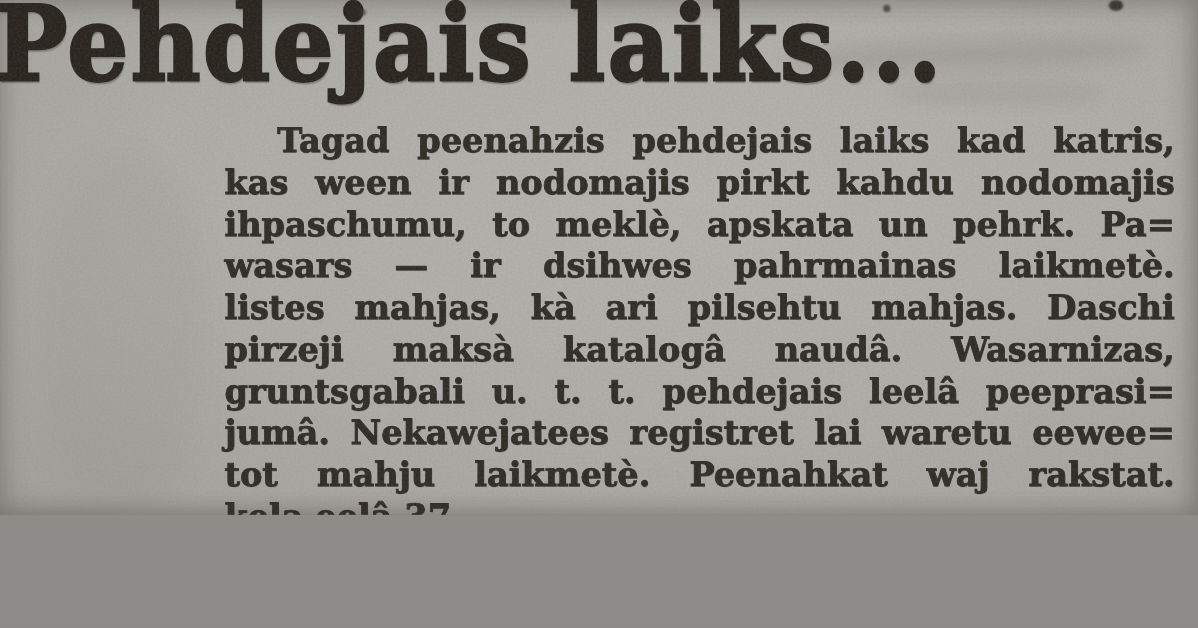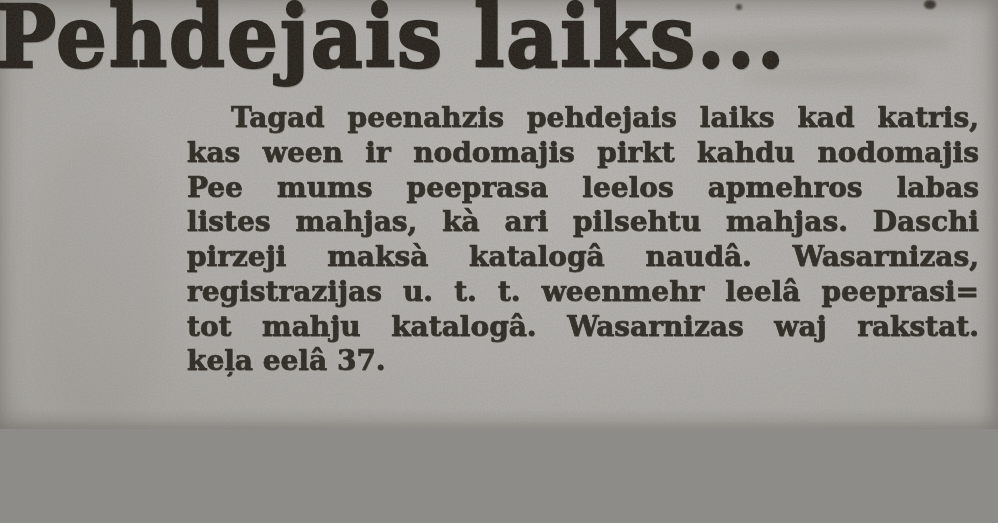--- a/index.html
+++ b/index.html
@@ -90,25 +90,27 @@
 </head>
 <body>
 
 <div class="page">
 
   <h1 class="headline">Pehdejais laiks...</h1>
 
   <div class="article">
     <p class="line first">Tagad peenahzis pehdejais laiks kad katris,</p>
     <p class="line">kas ween ir nodomajis pirkt kahdu nodomajis</p>
-    <p class="line">Pee mums peeprasa leelos apmehros labas</p>
+    <p class="line">ihpaschumu, to meklè, apskata un pehrk. Pa=</p>
+    <p class="line">wasars — ir dsihwes pahrmainas laikmetè.</p>
     <p class="line">listes mahjas, kà ari pilsehtu mahjas. Daschi</p>
     <p class="line">pirzeji maksà katalogâ naudâ. Wasarnizas,</p>
-    <p class="line">registrazijas u. t. t. weenmehr leelâ peeprasi=</p>
-    <p class="line">tot mahju katalogâ. Wasarnizas waj rakstat.</p>
+    <p class="line">gruntsgabali u. t. t. pehdejais leelâ peeprasi=</p>
+    <p class="line">jumâ. Nekawejatees registret lai waretu eewee=</p>
+    <p class="line">tot mahju laikmetè. Peenahkat waj rakstat.</p>
     <p class="line last">keļa eelâ 37.</p>
   </div>
 
   <div class="smudge smudge-a"></div>
   <div class="smudge smudge-b"></div>
   <div class="smudge smudge-c"></div>
   <div class="speck speck-1"></div>
   <div class="speck speck-2"></div>
   <div class="speck speck-3"></div>
 

